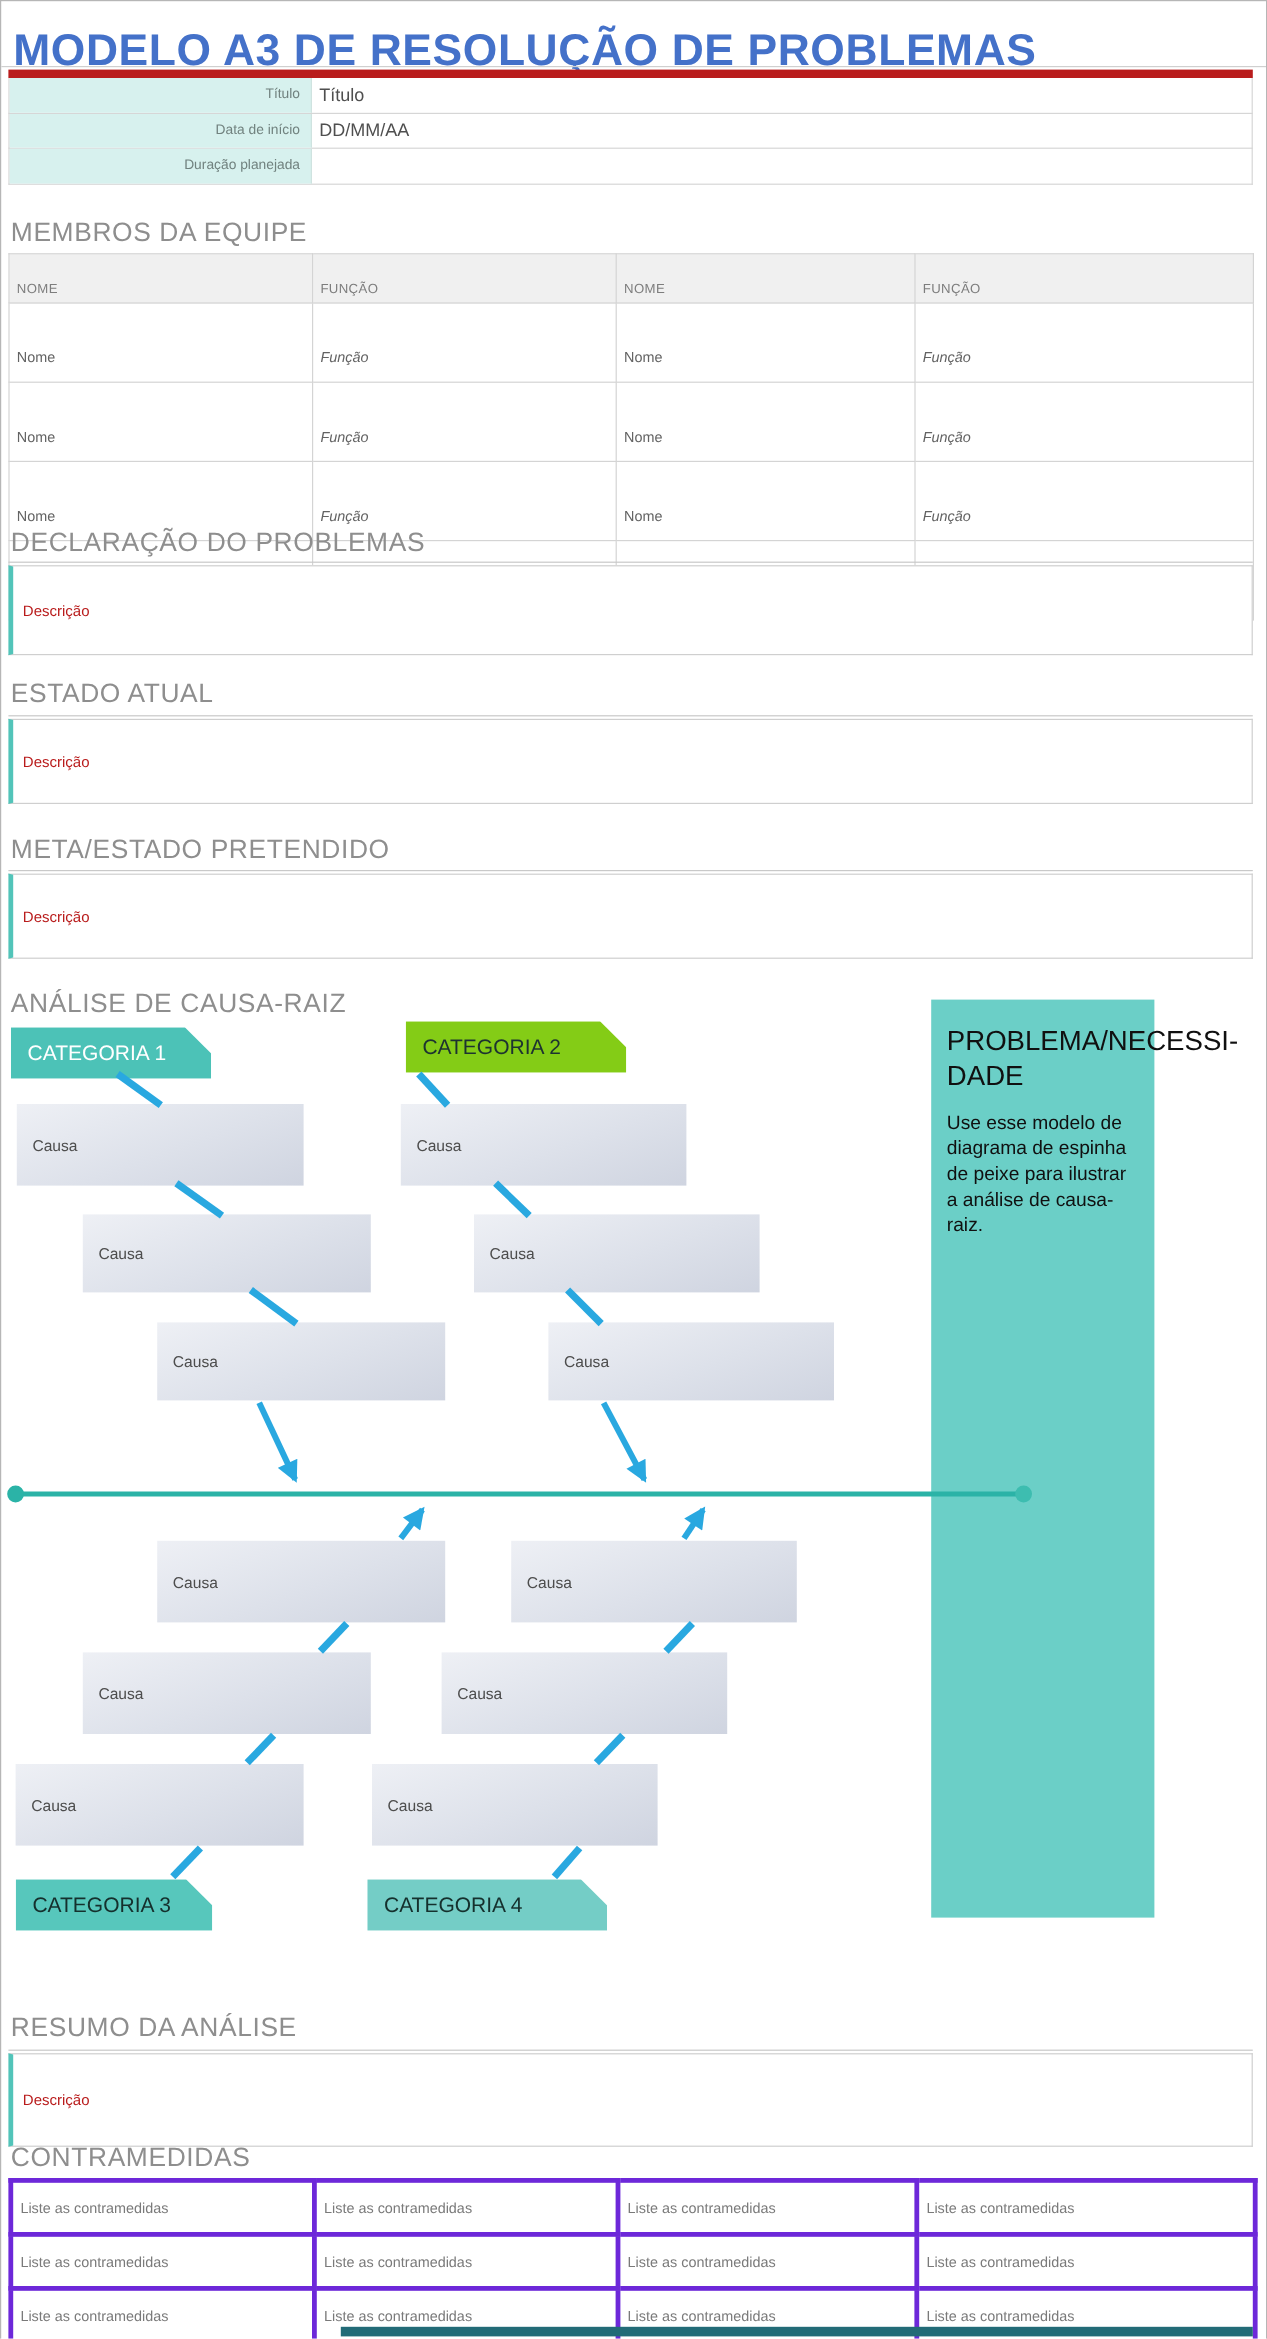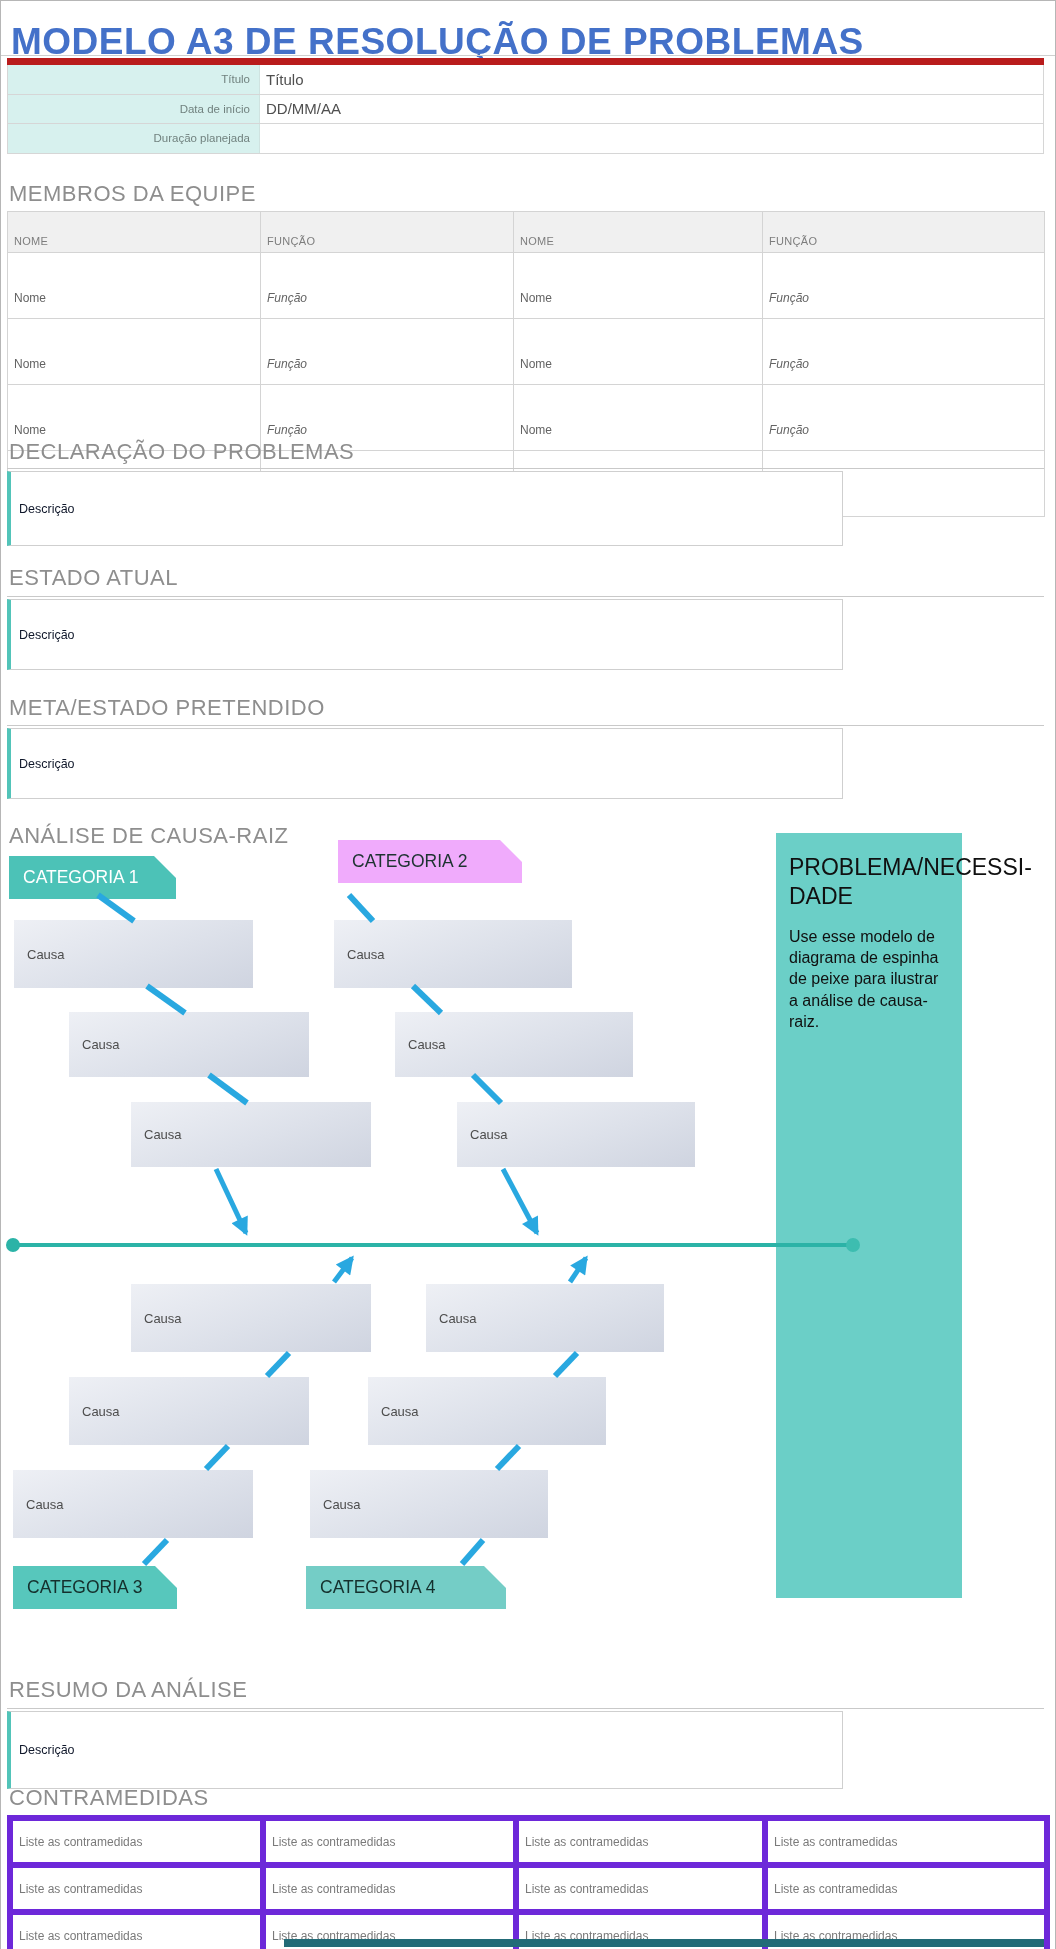--- a/index.html
+++ b/index.html
@@ -14,43 +14,43 @@
   
   .info-table{position:absolute;left:6px;top:57px;width:1037px;border-top:7px solid #b91c1c;box-sizing:border-box;}
   .info-row{display:flex;height:29.6px;border-bottom:1px solid #d6d6d6;border-left:1px solid #d6d6d6;border-right:1px solid #d6d6d6;box-sizing:border-box;}
   .info-label{width:252px;background:#d7f1ee;color:#71827f;font-size:11.5px;display:flex;align-items:center;
               justify-content:flex-end;padding-right:9px;box-sizing:border-box;border-right:1px solid #cfe3e0;}
   .info-value{flex:1;color:#4f4f4f;font-size:15px;display:flex;align-items:center;padding-left:6px;}
 
   .sec-heading{position:absolute;left:8px;margin:0;font-weight:400;color:#8e8e8e;font-size:22px;
                letter-spacing:0.5px;white-space:nowrap;}
   .rule{position:absolute;left:6px;width:1037px;border-top:1px solid #c9c9c9;height:0;}
-  .desc-box{position:absolute;left:6px;width:836px;box-sizing:border-box;border:1px solid #cfcfcf;
+  .desc-box{position:absolute;left:6px;width:1037px;box-sizing:border-box;border:1px solid #cfcfcf;
             border-left:4px solid #52c4b9;display:flex;align-items:center;padding-left:8px;
-            color:#0f172a;font-size:12.5px;background:#fff;}
+            color:#b91c1c;font-size:12.5px;background:#fff;}
 
   
   table{border-collapse:collapse;table-layout:fixed;}
   .team-table{position:absolute;left:6px;top:210px;width:1037px;}
   .team-table th{height:35px;background:#f0f0f0;color:#7d7d7d;font-size:11px;font-weight:400;
                  text-align:left;vertical-align:bottom;padding:0 0 5px 6px;border:1px solid #d4d4d4;letter-spacing:0.3px;}
   .team-table td{height:52px;color:#636363;font-size:12px;vertical-align:bottom;
                  padding:0 0 13px 6px;border:1px solid #d4d4d4;}
   .italic{font-style:italic;}
 
   .cm-table{position:absolute;left:6px;top:1814px;width:1037px;}
-  .cm-table td{height:39px;border:6px solid #6d28d9;color:#7a7a7a;font-size:12px;
+  .cm-table td{height:39px;border:4px solid #6d28d9;color:#7a7a7a;font-size:12px;
                vertical-align:middle;padding-left:6px;}
 
   
   .fishbone{position:absolute;left:0;top:820px;width:1056px;height:800px;}
   .tag{position:absolute;height:43px;display:flex;align-items:center;padding-left:14px;font-size:17.5px;
        box-sizing:border-box;clip-path:polygon(0 0,calc(100% - 22px) 0,100% 22px,100% 100%,0 100%);}
   .tag1{left:8px;top:35px;width:167px;background:#4cc2b7;color:#ffffff;}
-  .tag2{left:337px;top:19px;width:184px;background:#f0abfc;color:#1d3331;}
+  .tag2{left:337px;top:30px;width:184px;background:#84cc16;color:#1d3331;}
   .tag3{left:12px;top:745px;width:164px;background:#57c7bc;color:#15302d;}
   .tag4{left:305px;top:745px;width:200px;background:#74cdc6;color:#15302d;}
 
   .causa{position:absolute;background:linear-gradient(160deg,#eef0f5 0%,#dde1ea 55%,#cfd4e0 100%);
          color:#4d4d4d;font-size:13px;display:flex;align-items:center;padding-left:13px;box-sizing:border-box;}
   .cu1a{left:13px;top:99px;width:239px;height:68px;}
   .cu1b{left:68px;top:191px;width:240px;height:65px;}
   .cu1c{left:130px;top:281px;width:240px;height:65px;}
   .cu2a{left:333px;top:99px;width:238px;height:68px;}
   .cu2b{left:394px;top:191px;width:238px;height:65px;}

